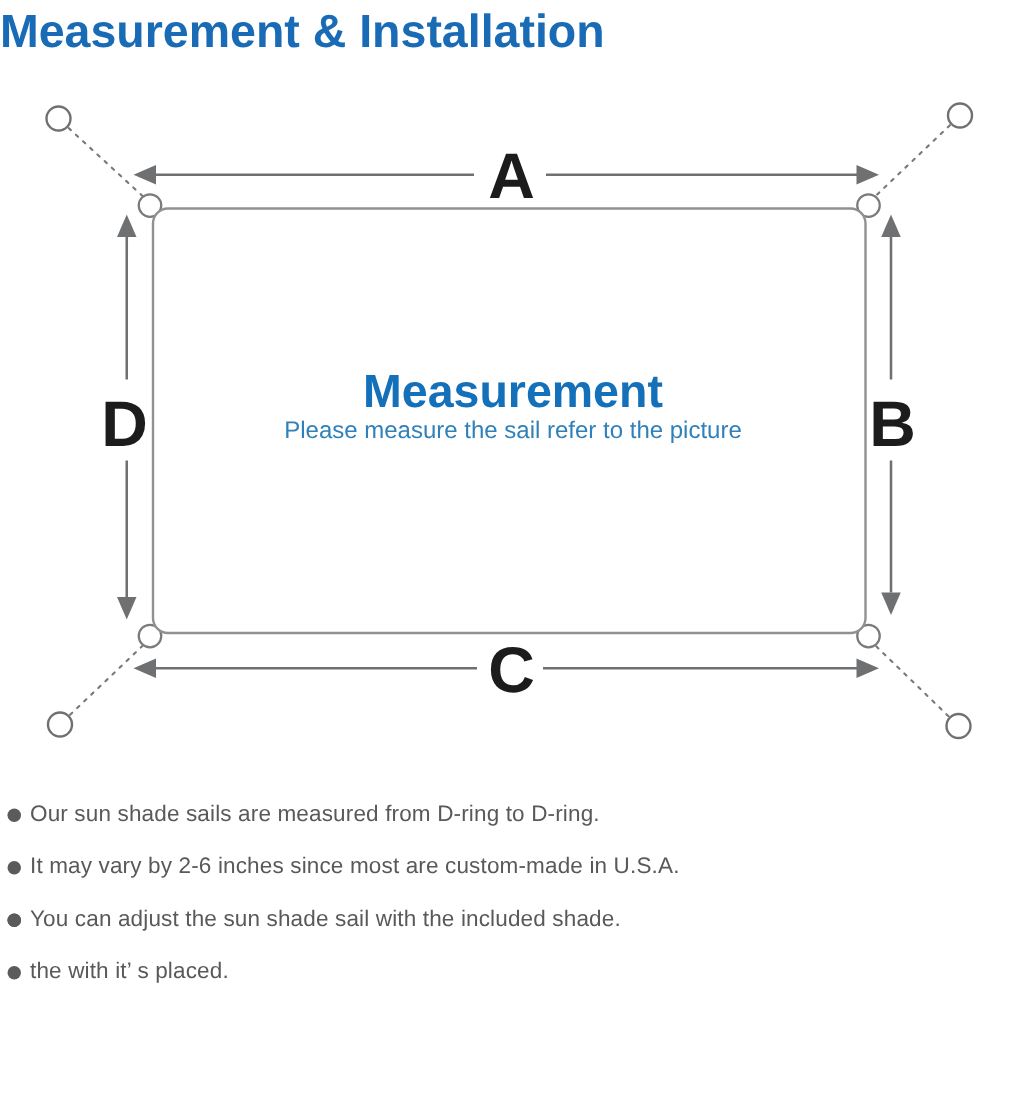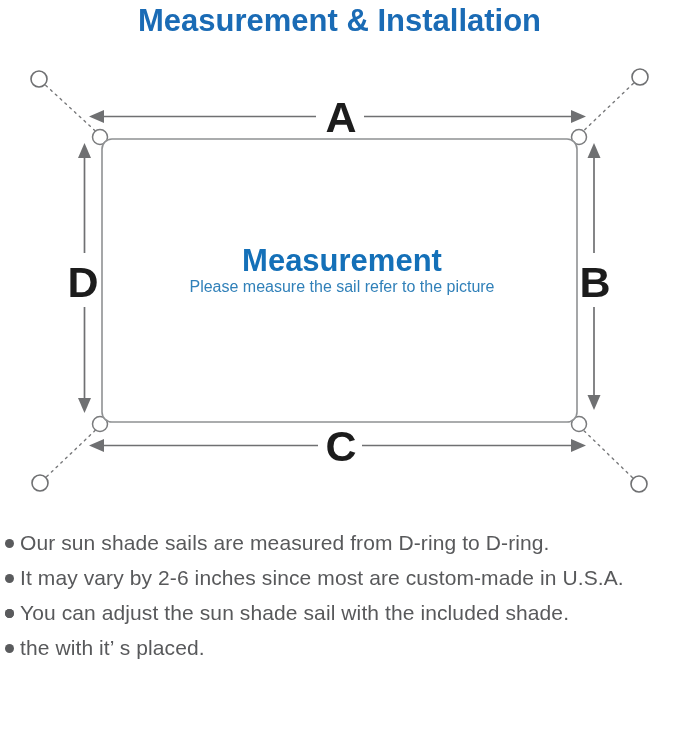--- a/index.html
+++ b/index.html
@@ -1,35 +1,35 @@
 <!DOCTYPE html>
 <html><head>
 <meta charset="utf-8">
 <style>
   html,body{margin:0;padding:0;background:#fff;}
   #page{position:relative;width:679px;height:739px;background:#ffffff;overflow:hidden;
         font-family:"Liberation Sans",sans-serif;}
-  .title{position:absolute;top:3px;left:0;width:679px;text-align:center;
+  .title{position:absolute;top:3px;left:0;width:679px;text-align:left;
          font-size:31px;font-weight:bold;color:#1a6bb5;letter-spacing:0px;}
   #diagram{position:absolute;top:55px;left:0;}
   .dash{stroke:#77787a;stroke-width:1.4;stroke-dasharray:2 4.5;stroke-linecap:round;fill:none;}
   .bump{fill:#ffffff;stroke:#7a7b7d;stroke-width:1.5;}
   .sail{fill:#ffffff;stroke:#8f9193;stroke-width:1.6;}
   .ring{fill:#ffffff;stroke:#6f7072;stroke-width:1.6;}
   .arrow{stroke:#6f7072;stroke-width:1.7;fill:none;}
   .ahead{fill:#6f7072;stroke:none;}
   .dimlabel{font-family:"Liberation Sans",sans-serif;font-size:43px;font-weight:bold;
             fill:#1c1c1c;text-anchor:middle;}
   .ctitle{font-family:"Liberation Sans",sans-serif;font-size:31px;font-weight:bold;
           fill:#1470b8;text-anchor:middle;}
   .csub{font-family:"Liberation Sans",sans-serif;font-size:16px;
         fill:#3080b9;text-anchor:middle;}
   #bullets{position:absolute;top:533px;left:0;width:669px;margin:0;padding:0;list-style:none;}
   #bullets li{position:relative;padding-left:20px;margin-bottom:15px;
-              font-size:21px;line-height:20px;letter-spacing:0.1px;color:#58595b;}
+              font-size:15px;line-height:20px;letter-spacing:0.1px;color:#58595b;}
   #bullets li:last-child{margin-bottom:0;}
   .dot{position:absolute;left:5px;top:5.5px;width:9px;height:9px;border-radius:50%;
        background:#5a5b5d;}
   .bline{white-space:nowrap;}
 </style>
 </head>
 <body>
 
 <div id="page">
 

